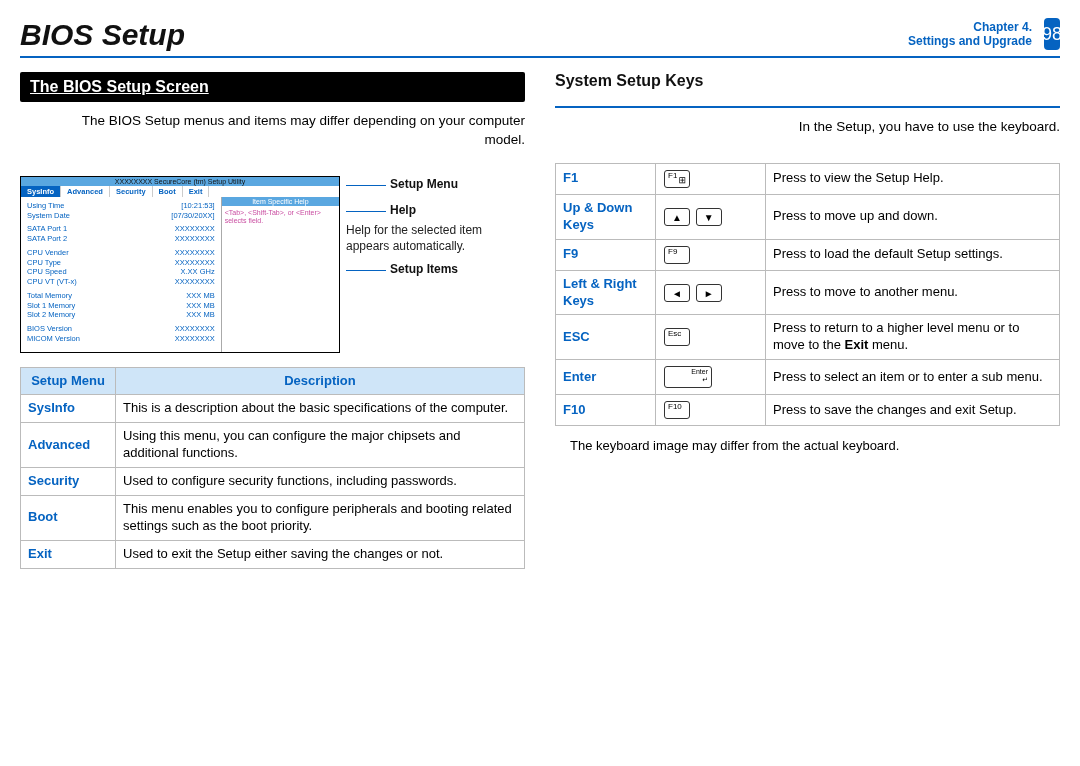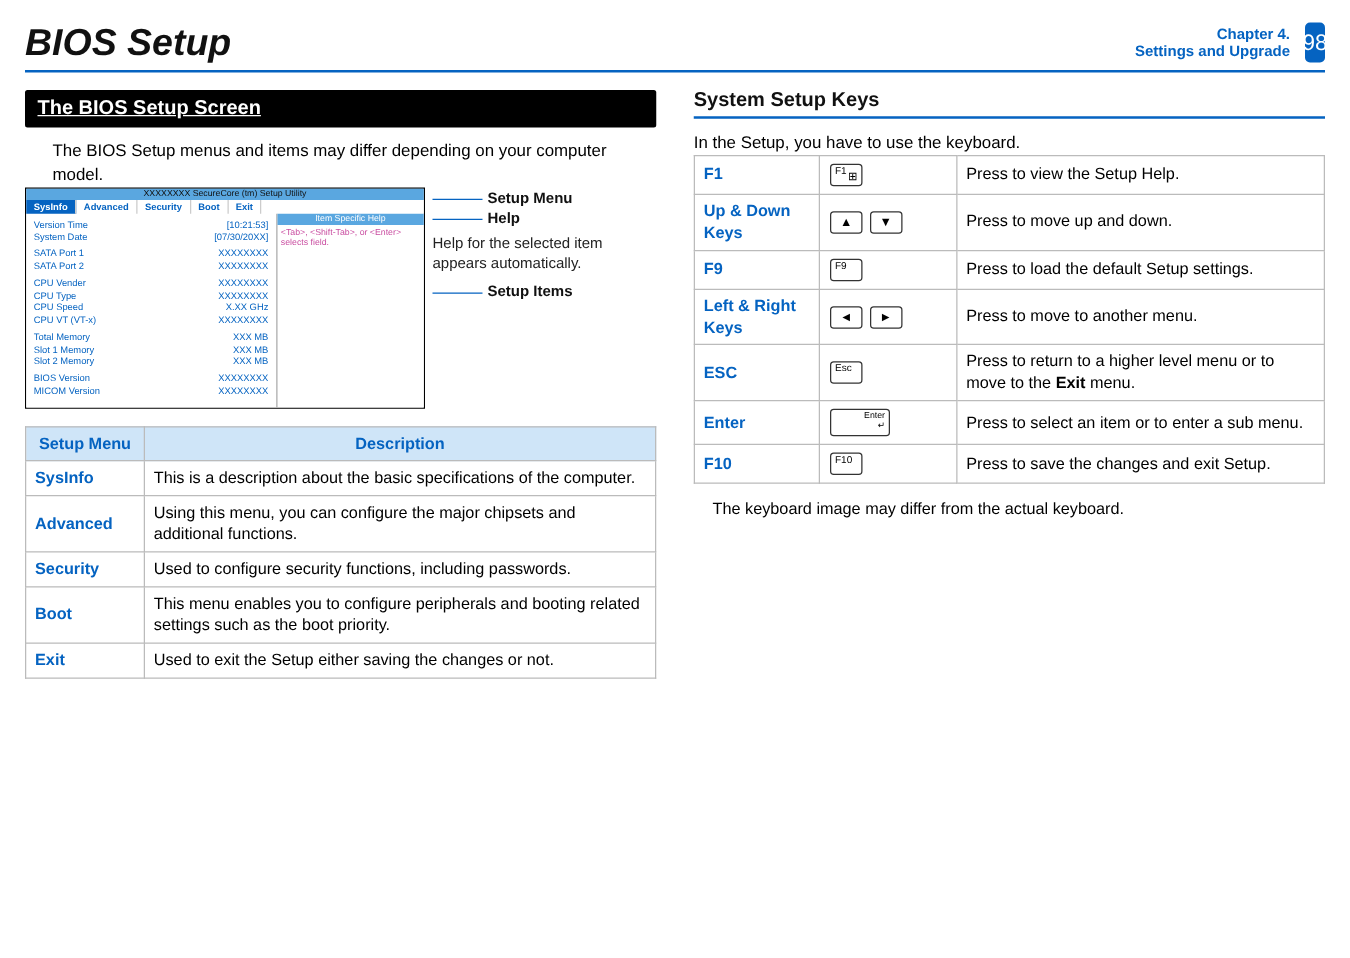--- a/index.html
+++ b/index.html
@@ -5,22 +5,22 @@
   * { margin: 0; padding: 0; box-sizing: border-box; font-family: Arial, Helvetica, sans-serif; }
   body { width: 1080px; height: 766px; background: #fff; padding: 18px 20px; position: relative; }
   .header { display: flex; justify-content: space-between; align-items: flex-start; border-bottom: 2px solid #0563c1; padding-bottom: 4px; margin-bottom: 14px; }
   .page-title { font-size: 30px; font-weight: 700; font-style: italic; color: #111; }
   .chapter-block { display: flex; align-items: center; gap: 12px; }
   .chapter-text { text-align: right; font-size: 12px; font-weight: 700; color: #0563c1; line-height: 1.2; }
   .page-num { background: #0563c1; color: #fff; font-size: 18px; width: 16px; height: 32px; display: flex; align-items: center; justify-content: center; border-radius: 4px; }
   .columns { display: flex; gap: 30px; }
   .col { flex: 1; }
   .section-bar { background: #000; color: #fff; font-size: 16px; font-weight: 700; padding: 6px 10px; border-radius: 2px; margin-bottom: 10px; text-decoration: underline; }
-  .section-title-blue { font-size: 16px; font-weight: 700; color: #111; border-bottom: 2px solid #0563c1; padding-bottom: 3px; margin-bottom: 10px; }
-  .intro-text { font-size: 13.5px; line-height: 1.4; margin-bottom: 0; padding-left: 22px; }
+  .section-title-blue { font-size: 16px; font-weight: 700; color: #111; border-bottom: 2px solid #0563c1; padding-bottom: 16px; margin-bottom: 10px; }
+  .intro-text { font-size: 13.5px; line-height: 1.4; margin-bottom: 26px; padding-left: 22px; text-align: right; }
   .bios-visual { display: flex; gap: 6px; margin-bottom: 14px; }
   .bios-box { border: 1.5px solid #000; width: 320px; font-size: 7.5px; font-family: "Courier New", monospace; }
   .bios-top { background: #5aa7e0; color: #111; text-align: center; padding: 1px; font-size: 7px; }
   .bios-tabs { display: flex; background: #fff; }
   .bios-tab { padding: 1px 6px; color: #0563c1; font-weight: bold; border-right: 1px solid #ccc; }
   .bios-tab.active { background: #0563c1; color: #fff; }
   .bios-body { display: flex; background: #fff; }
   .bios-left { flex: 1.6; padding: 4px 6px; color: #0563c1; line-height: 1.3; }
   .bios-right { flex: 1; border-left: 1px solid #aaa; }
   .bios-right-title { background: #5aa7e0; color: #fff; text-align: center; padding: 1px; font-size: 7px; }
@@ -73,21 +73,21 @@
           <div class="bios-tab active">SysInfo</div>
           <div class="bios-tab">Advanced</div>
           <div class="bios-tab">Security</div>
           <div class="bios-tab">Boot</div>
           <div class="bios-tab">Exit</div>
         </div>
         <div class="bios-body">
           <div class="bios-left">
             <div class="bios-group">
               <div class="bios-row">
-                  <span>Version Time</span>
+                  <span>Using Time</span>
                   <span class="v">[10:21:53]</span>
                 </div>
               <div class="bios-row">
                   <span>System Date</span>
                   <span class="v">[07/30/20XX]</span>
                 </div>
             </div>
             <div class="bios-group">
               <div class="bios-row">
                   <span>SATA Port 1</span>
@@ -142,21 +142,21 @@
             </div>
           </div>
           <div class="bios-right">
             <div class="bios-right-title">Item Specific Help</div>
             <div class="bios-right-body">&lt;Tab&gt;, &lt;Shift-Tab&gt;, or &lt;Enter&gt; selects field.</div>
           </div>
         </div>
       </div>
       <div class="callouts">
         <div><span class="callout-line"></span><span class="callout-label">Setup Menu</span></div>
-        <div style=""><span class="callout-line"></span><span class="callout-label">Help</span></div>
+        <div style="margin-top:10px;"><span class="callout-line"></span><span class="callout-label">Help</span></div>
         <div class="callout-desc">Help for the selected item appears automatically.</div>
         <div style=""><span class="callout-line"></span><span class="callout-label">Setup Items</span></div>
       </div>
     </div>
 
     <table class="desc-table">
       <tbody>
           <tr>
         <th>Setup Menu</th>
         <th>Description</th>

